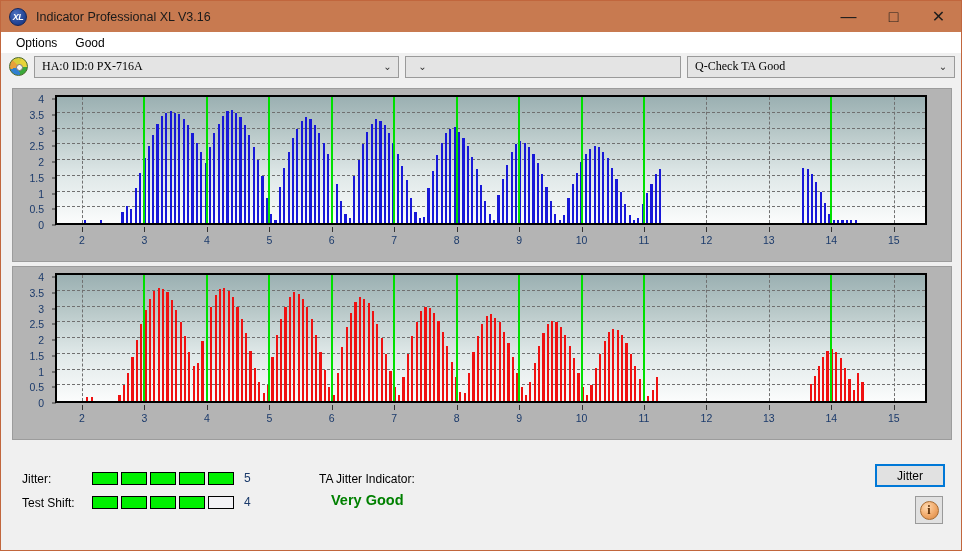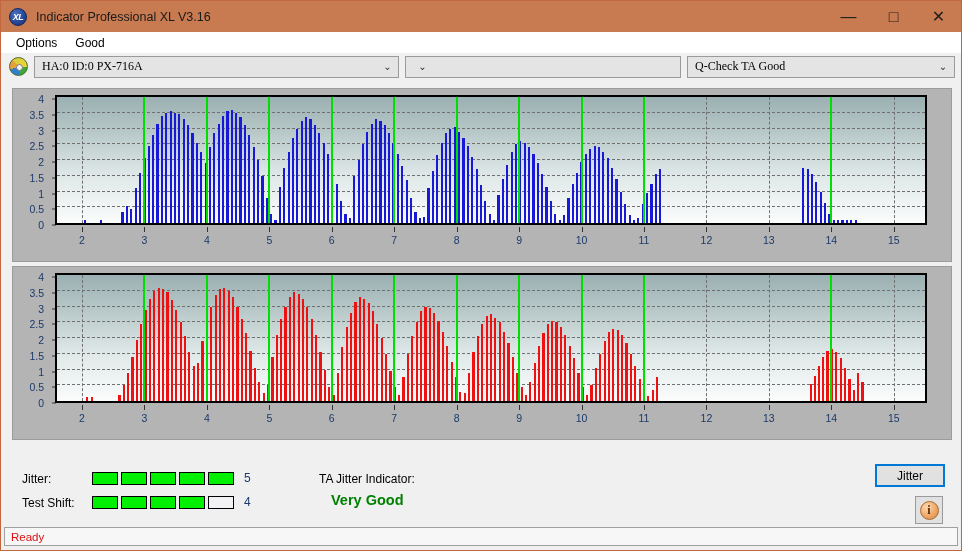--- a/index.html
+++ b/index.html
@@ -811,17 +811,14 @@
 
     <div class="tqi-label">TA Jitter Indicator:</div>
     <div class="tqi-value">Very Good</div>
 
     <div class="start-btn">Jitter</div>
     <div class="info-btn">
       <div class="info-circle">i</div>
     </div>
   </div>
 
-  <div class="statusbar">
-    <span class="status-text">Ready</span>
-  </div>
 
 </div>
 
 </body></html>

